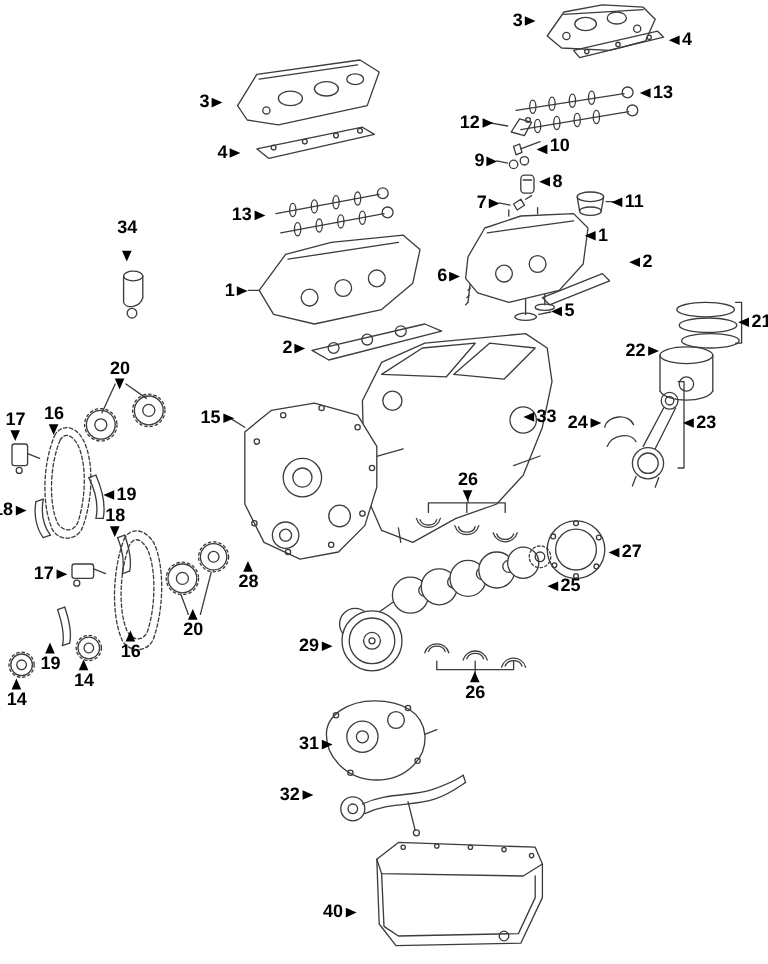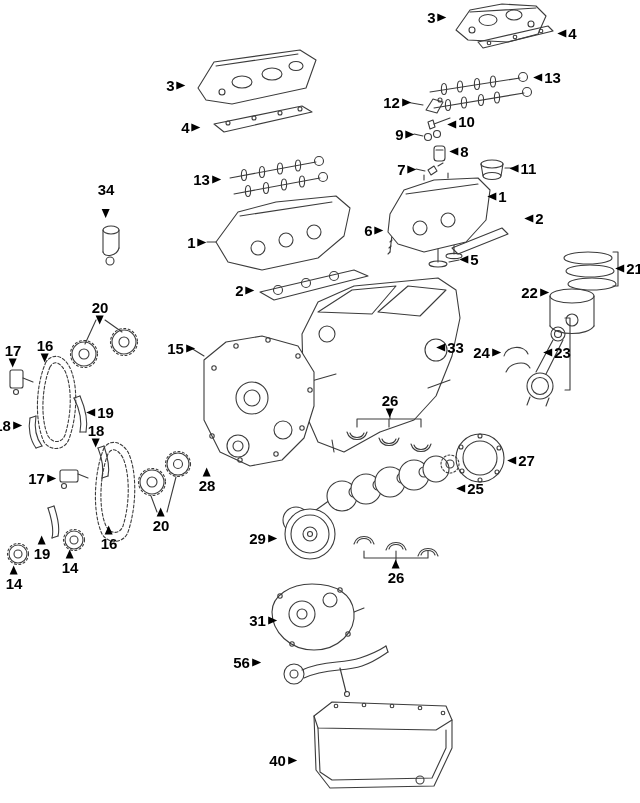--- a/index.html
+++ b/index.html
@@ -483,21 +483,21 @@
         <span class="num">33</span>
       </div>
       <div class="callout arrow-right" style="left: 181px; top: 348px;">
         <span class="num">15</span>
         <span class="tri"></span>
       </div>
       <div class="callout arrow-right" style="left: 487px; top: 352px;">
         <span class="num">24</span>
         <span class="tri"></span>
       </div>
-      <div class="callout arrow-left" style="left: 557px; top: 352px;">
+      <div class="callout arrow-left" style="left: 583px; top: 352px;">
         <span class="tri"></span>
         <span class="num">23</span>
       </div>
       <div class="callout arrow-down" style="left: 45px; top: 350px;">
         <span class="num">16</span>
         <span class="tri"></span>
       </div>
       <div class="callout arrow-down" style="left: 13px; top: 355px;">
         <span class="num">17</span>
         <span class="tri"></span>
@@ -560,21 +560,21 @@
       </div>
       <div class="callout arrow-up" style="left: 14px; top: 578px;">
         <span class="tri"></span>
         <span class="num">14</span>
       </div>
       <div class="callout arrow-right" style="left: 263px; top: 620px;">
         <span class="num">31</span>
         <span class="tri"></span>
       </div>
       <div class="callout arrow-right" style="left: 247px; top: 662px;">
-        <span class="num">56</span>
+        <span class="num">32</span>
         <span class="tri"></span>
       </div>
       <div class="callout arrow-right" style="left: 283px; top: 760px;">
         <span class="num">40</span>
         <span class="tri"></span>
       </div>
     </div>
 
 </div>
 

